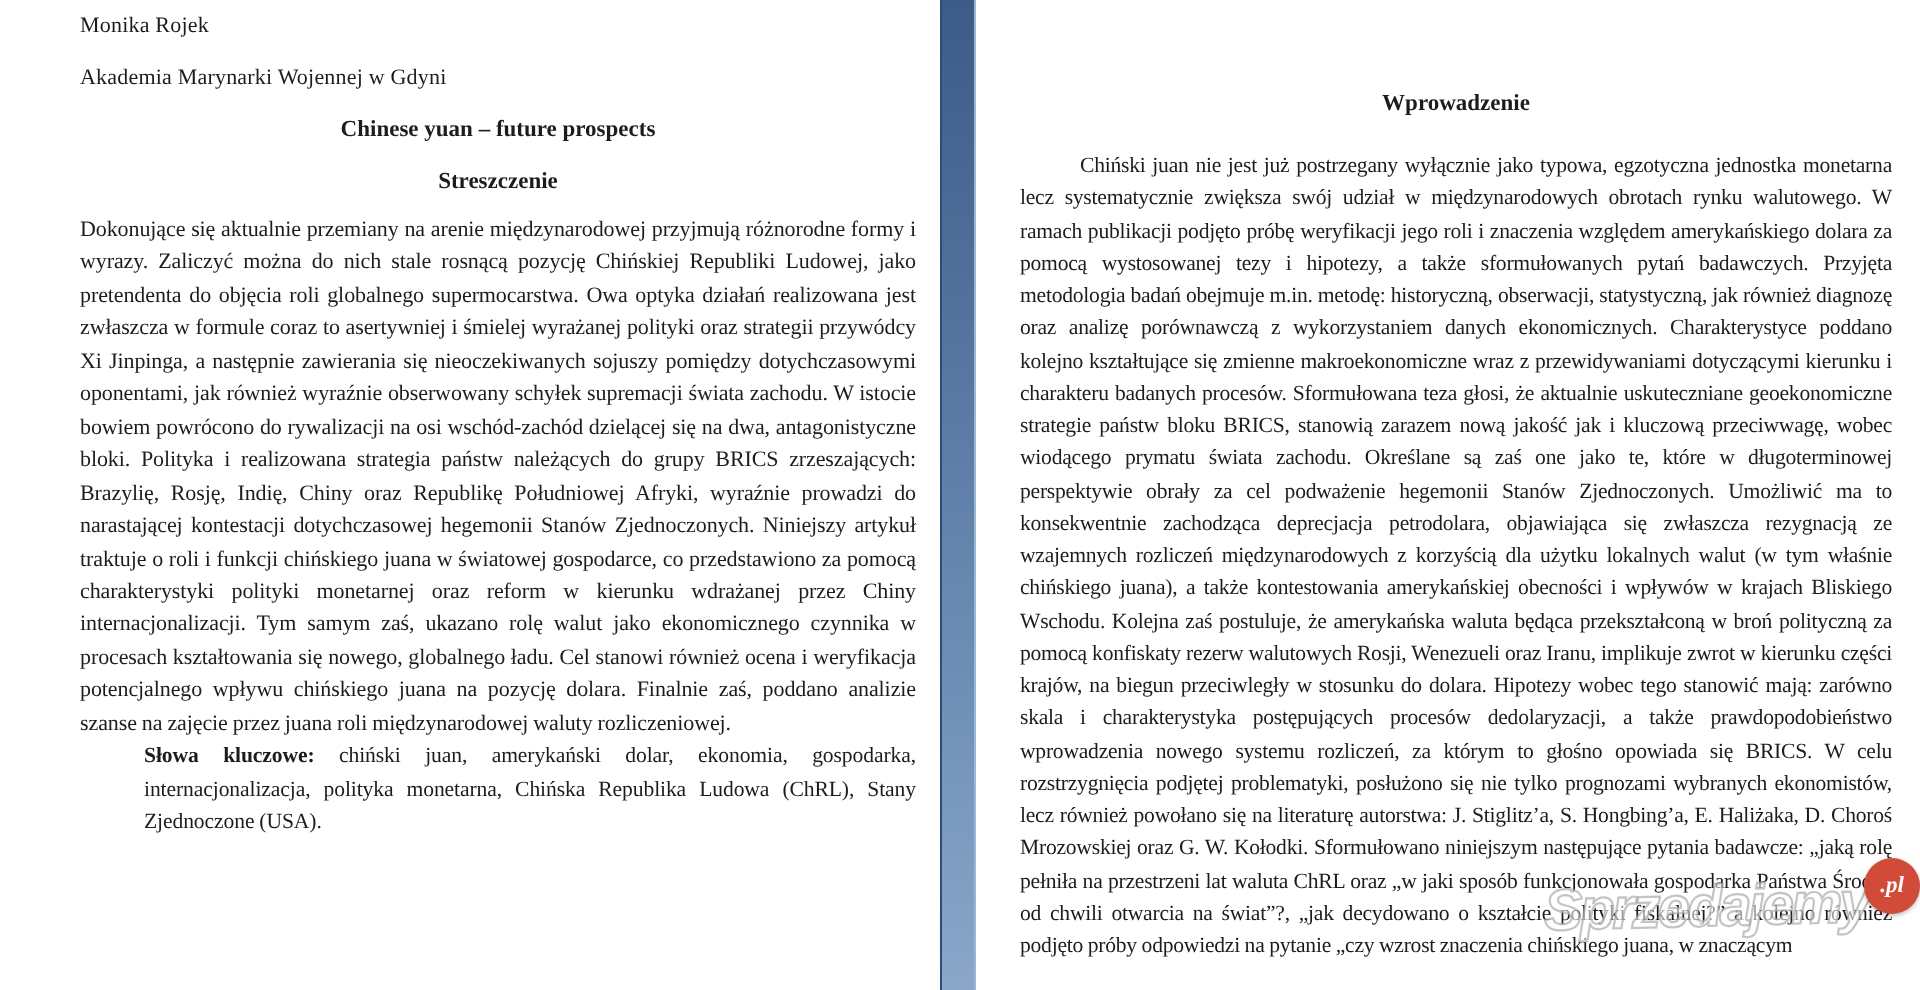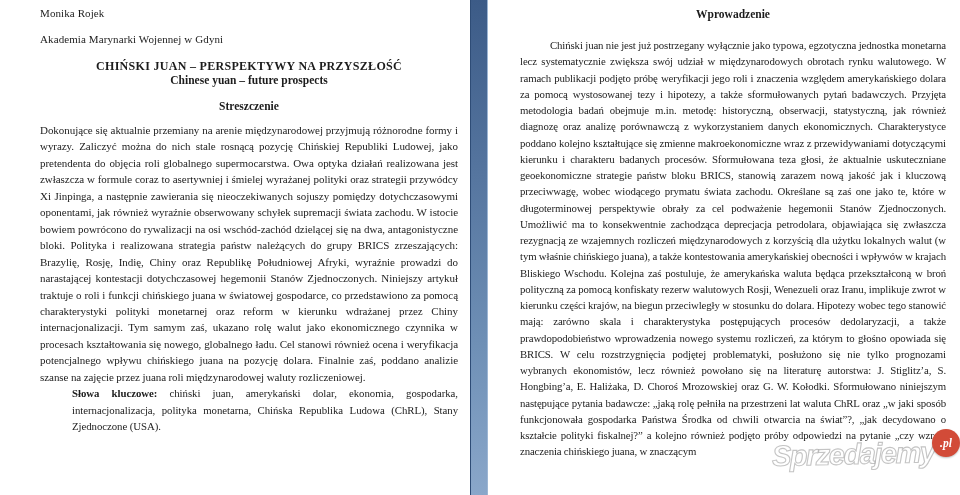--- a/index.html
+++ b/index.html
@@ -16,21 +16,21 @@
   .page {
     position: absolute;
     top: 0;
     height: 495px;
     background: #ffffff;
     overflow: hidden;
   }
   .page-left  { left: 0;   width: 470px; }
   .page-right { left: 488px; width: 472px; }
   .page-inner-left  { padding: 8px 12px 0 40px; }
-  .page-inner-right { padding: 8px 14px 0 32px; }
+  .page-inner-right { padding: 8px 14px 0 22px; margin-top: 38px; }
 
   .divider {
     position: absolute;
     left: 470px; top: 0;
     width: 18px; height: 495px;
     background: linear-gradient(180deg, #3c5b87 0%, #55759f 35%, #6f90b6 70%, #8aa7ca 100%);
     border-left: 1px solid #2e4c76;
     border-right: 1px solid #9db6d4;
   }
 
@@ -140,21 +140,20 @@
 
 <div class="screen">
 
   <div class="page page-left">
     <div class="page-inner-left">
       <div class="author-block">
         <div class="author-line">Monika Rojek</div>
         <div class="author-line">Akademia Marynarki Wojennej w Gdyni</div>
       </div>
 
-      <div class="doc-title">CHIŃSKI JUAN – PERSPEKTYWY NA PRZYSZŁOŚĆ</div>
       <div class="doc-subtitle">Chinese yuan – future prospects</div>
       <div class="section-heading">Streszczenie</div>
 
       <div class="body-par">Dokonujące się aktualnie przemiany na arenie międzynarodowej przyjmują różnorodne formy i wyrazy. Zaliczyć można do nich stale rosnącą pozycję Chińskiej Republiki Ludowej, jako pretendenta do objęcia roli globalnego supermocarstwa. Owa optyka działań realizowana jest zwłaszcza w formule coraz to asertywniej i śmielej wyrażanej polityki oraz strategii przywódcy Xi Jinpinga, a następnie zawierania się nieoczekiwanych sojuszy pomiędzy dotychczasowymi oponentami, jak również wyraźnie obserwowany schyłek supremacji świata zachodu. W istocie bowiem powrócono do rywalizacji na osi wschód-zachód dzielącej się na dwa, antagonistyczne bloki. Polityka i realizowana strategia państw należących do grupy BRICS zrzeszających: Brazylię, Rosję, Indię, Chiny oraz Republikę Południowej Afryki, wyraźnie prowadzi do narastającej kontestacji dotychczasowej hegemonii Stanów Zjednoczonych. Niniejszy artykuł traktuje o roli i funkcji chińskiego juana w światowej gospodarce, co przedstawiono za pomocą charakterystyki polityki monetarnej oraz reform w kierunku wdrażanej przez Chiny internacjonalizacji. Tym samym zaś, ukazano rolę walut jako ekonomicznego czynnika w procesach kształtowania się nowego, globalnego ładu. Cel stanowi również ocena i weryfikacja potencjalnego wpływu chińskiego juana na pozycję dolara. Finalnie zaś, poddano analizie szanse na zajęcie przez juana roli międzynarodowej waluty rozliczeniowej.</div>
 
       <div class="keywords-par"><span class="bold">Słowa kluczowe:</span><span> chiński juan, amerykański dolar, ekonomia, gospodarka, internacjonalizacja, polityka monetarna, Chińska Republika Ludowa (ChRL), Stany Zjednoczone (USA).</span></div>
     </div>
   </div>
 
   <div class="divider"></div>

